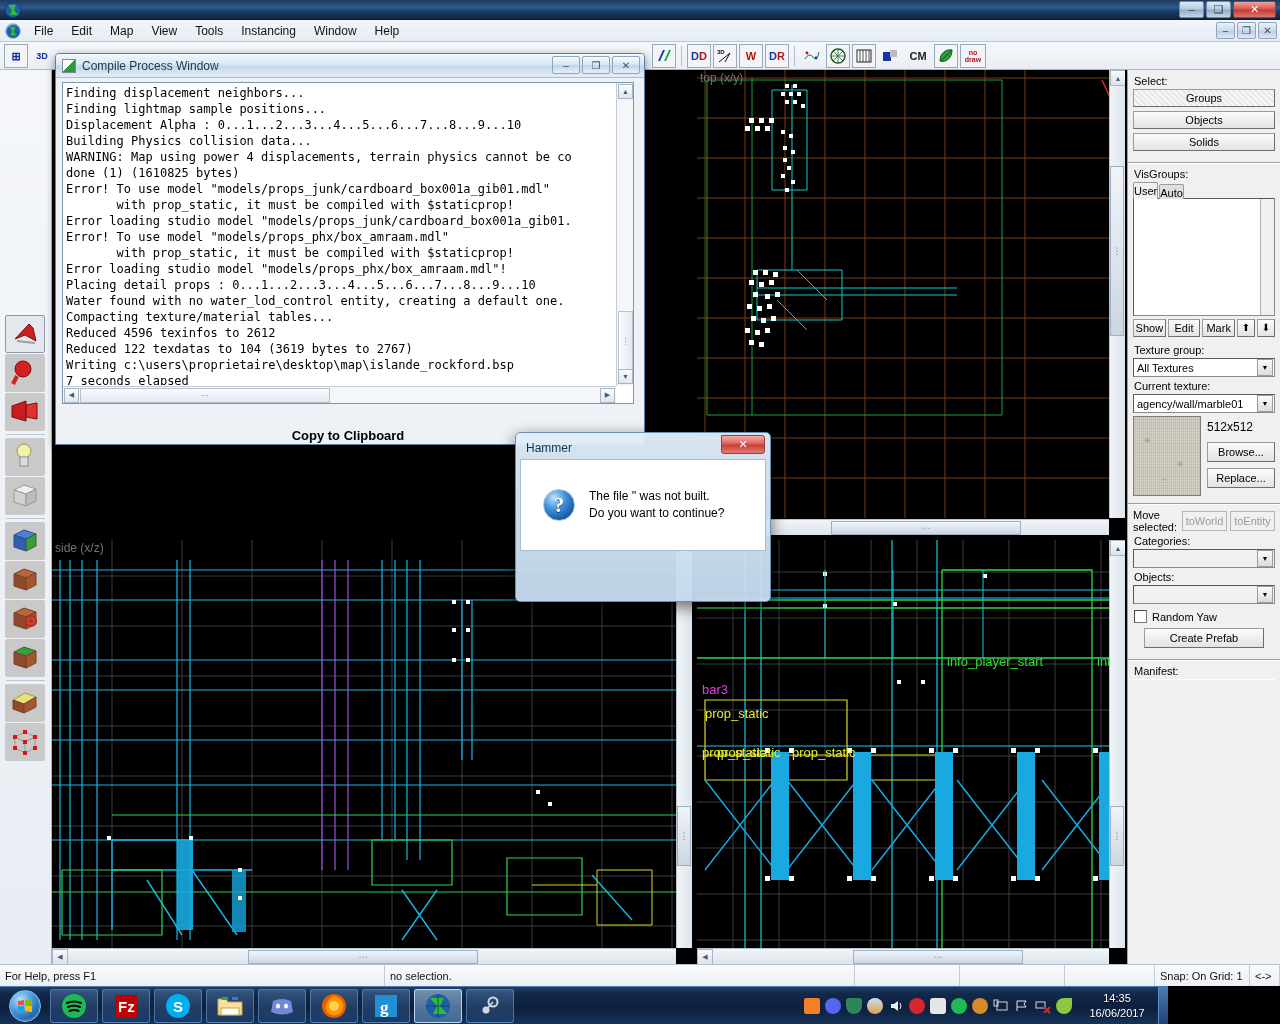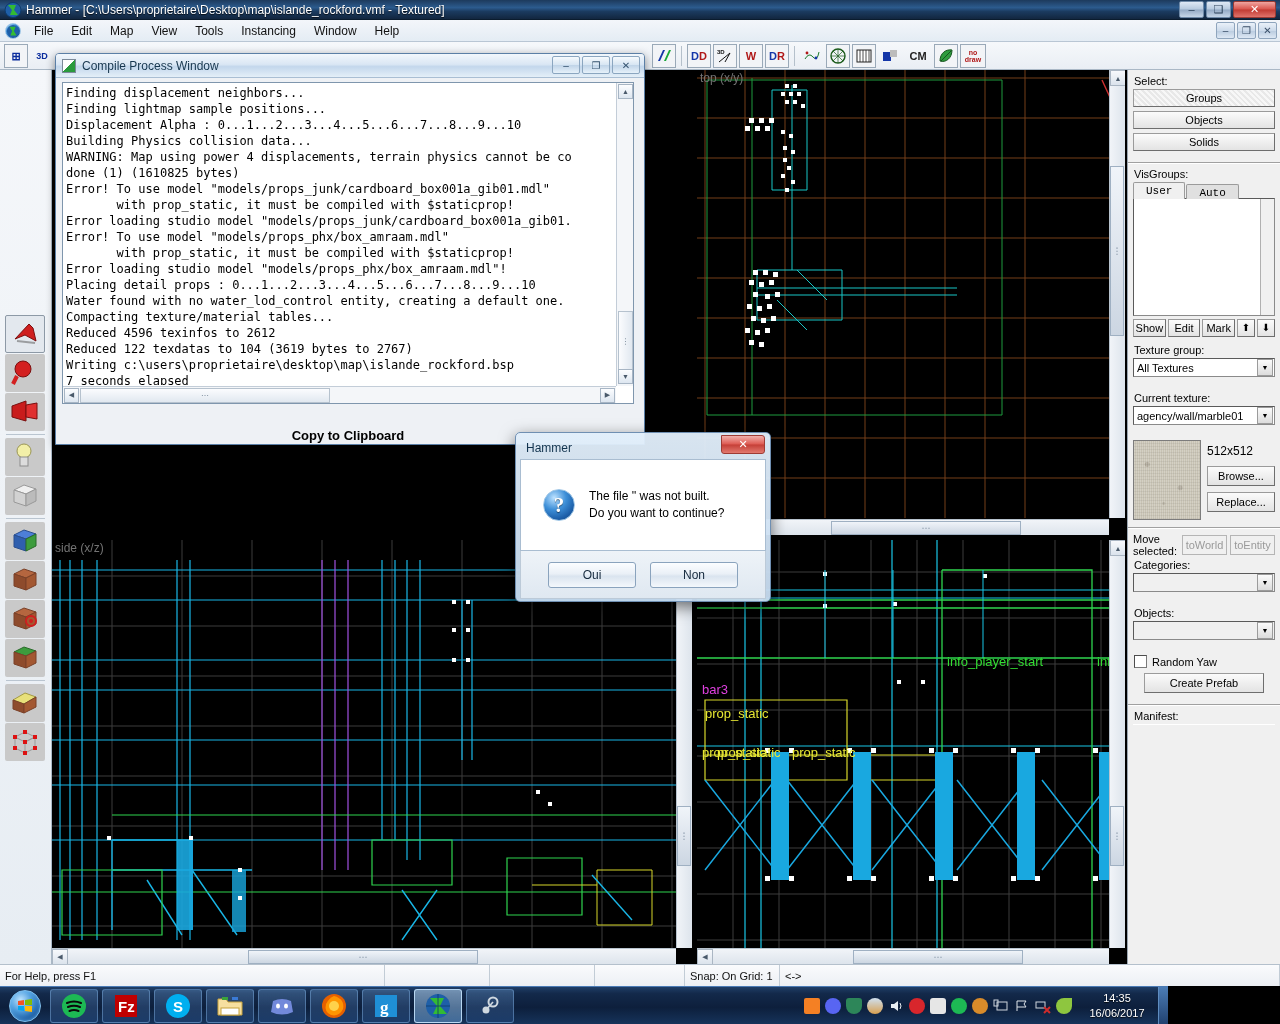--- a/index.html
+++ b/index.html
@@ -141,23 +141,23 @@
     border: 1px solid #9b9b9b; border-bottom-color:#6e6e6e; border-right-color:#6e6e6e;
     font-size: 11px; text-align: center; line-height: 16px; color: #000;
     font-family: "Liberation Sans", sans-serif;
   }
   .sb-button.hatched {
     background: repeating-linear-gradient(45deg,#e8e8e8 0 2px,#f7f7f7 2px 4px);
   }
   .sb-divider { height: 2px; border-top: 1px solid #a0a0a0; border-bottom: 1px solid #fff; margin: 4px 0; }
   .tabs { display: flex; height: 17px; margin-top: 2px; position: relative; z-index: 2; }
   .tab {
-    padding: 1px 12px; font-size: 11px;
+    padding: 1px 0; font-size: 11px;
     background: #f0f0f0; border: 1px solid #9b9b9b; border-bottom: none;
-    margin-right: 1px; border-radius: 2px 2px 0 0; line-height: 14px; font-family: Liberation Mono, monospace;
+    margin-right: 1px; border-radius: 2px 2px 0 0; line-height: 14px;
   }
   .tab.inactive { background: #e0e0e0; margin-top: 2px; }
   .listbox {
     background: #fff; border: 1px solid #8a8a8a;
     border-top-color: #5a5a5a; border-left-color: #5a5a5a;
     height: 118px; margin-top: -1px; position: relative;
   }
   .listbox-sb { position: absolute; right: 0; top: 0; width: 14px; height: 100%;
     background: #f0f0f0; border-left: 1px solid #b0b0b0; }
   .btn-row { display: flex; gap: 2px; align-items: center; margin: 3px 0 2px; }
@@ -165,21 +165,21 @@
     flex: 1; height: 18px; font-size: 11px; text-align: center; line-height: 16px;
     background: linear-gradient(180deg,#fbfbfb 0%,#e3e3e3 100%);
     border: 1px solid #9b9b9b; border-bottom-color:#6e6e6e; border-right-color:#6e6e6e;
   }
   .arrow-btn { width: 18px; height: 18px; font-size: 10px; line-height: 16px; text-align:center;
     background: linear-gradient(180deg,#fbfbfb 0%,#e3e3e3 100%);
     border: 1px solid #9b9b9b; border-bottom-color:#6e6e6e; border-right-color:#6e6e6e; }
   .combo {
     display: flex; height: 19px; background: #fff;
     border: 1px solid #8a8a8a; border-top-color: #5a5a5a; border-left-color: #5a5a5a;
-    align-items: center; margin-bottom: 15px;
+    align-items: center; margin-bottom: 3px;
   }
   .combo .cval { flex: 1; padding-left: 3px; font-size: 11px; overflow: hidden; white-space: nowrap; }
   .combo .carrow {
     width: 16px; height: 17px; margin: 0 1px;
     background: linear-gradient(180deg,#fbfbfb,#dcdcdc);
     border: 1px solid #9b9b9b;
     display: flex; align-items: center; justify-content: center; font-size: 7px;
   }
   .combo.disabled { background: #f0f0f0; }
   .tex-row { display: flex; margin-top: 2px; }
@@ -378,21 +378,20 @@
 <div id="app">
 
   <div class="titlebar">
     <span class="tb-icon">
       <svg width="18" height="16" viewBox="0 0 18 16">
         <ellipse cx="9" cy="8" rx="8" ry="7.5" fill="#1e5fa8"></ellipse>
         <path d="M4 3 L12 3 L10 8 L14 13 L6 13 L8 8 Z" fill="#33bb33"></path>
         <ellipse cx="9" cy="8" rx="8" ry="7.5" fill="none" stroke="#0d3a6b"></ellipse>
       </svg>
     </span>
-    <span class="tb-title">Hammer - [C:\Users\proprietaire\Desktop\map\islande_rockford.vmf - Textured]</span>
     <div class="tb-buttons">
       <div class="tb-btn">–</div>
       <div class="tb-btn">❑</div>
       <div class="tb-btn close">✕</div>
     </div>
   </div>
 
   <div class="menubar">
     <span class="mb-icon">
       <svg width="16" height="16" viewBox="0 0 16 16">
@@ -888,20 +887,21 @@
     </div>
     <div class="sb-divider"></div>
     <div class="sb-section" style="padding-top:0;">
       <div class="sb-label">Manifest:</div>
       <div class="manifest-box"></div>
     </div>
   </div>
 
   <div class="statusbar">
     <div class="sb-cell" style="width:385px;">For Help, press F1</div>
+    <div class="sb-cell" style="width:470px;">no selection.</div>
     <div class="sb-cell" style="width:105px;"></div>
     <div class="sb-cell" style="width:105px;"></div>
     <div class="sb-cell" style="width:90px;"></div>
     <div class="sb-cell" style="width:95px;">Snap: On Grid: 1</div>
     <div class="sb-cell" style="flex:1;">&lt;-&gt;</div>
   </div>
 
   <div class="compile-win">
     <div class="cw-title">
       <span class="cw-ic"></span>
@@ -952,24 +952,20 @@
     <div class="mb-title">
       <span class="mb-title-text">Hammer</span>
       <div class="mb-close">✕</div>
     </div>
     <div class="mb-content">
       <div class="mb-icon">?</div>
       <div class="mb-text">
         <div>The file '' was not built.</div>
         <div>Do you want to continue?</div>
       </div>
-    </div>
-    <div class="mb-footer">
-      <div class="mb-btn">Oui</div>
-      <div class="mb-btn">Non</div>
     </div>
   </div>
 
   <div class="taskbar">
     <div class="start-orb">
       <div class="orb">
         <svg width="18" height="18" viewBox="0 0 18 18">
           <path d="M2 4 L8 3 L8 8 L2 8 Z" fill="#f35325"></path>
           <path d="M9 3 L16 2 L16 8 L9 8 Z" fill="#81bc06"></path>
           <path d="M2 9 L8 9 L8 14 L2 13 Z" fill="#05a6f0"></path>

